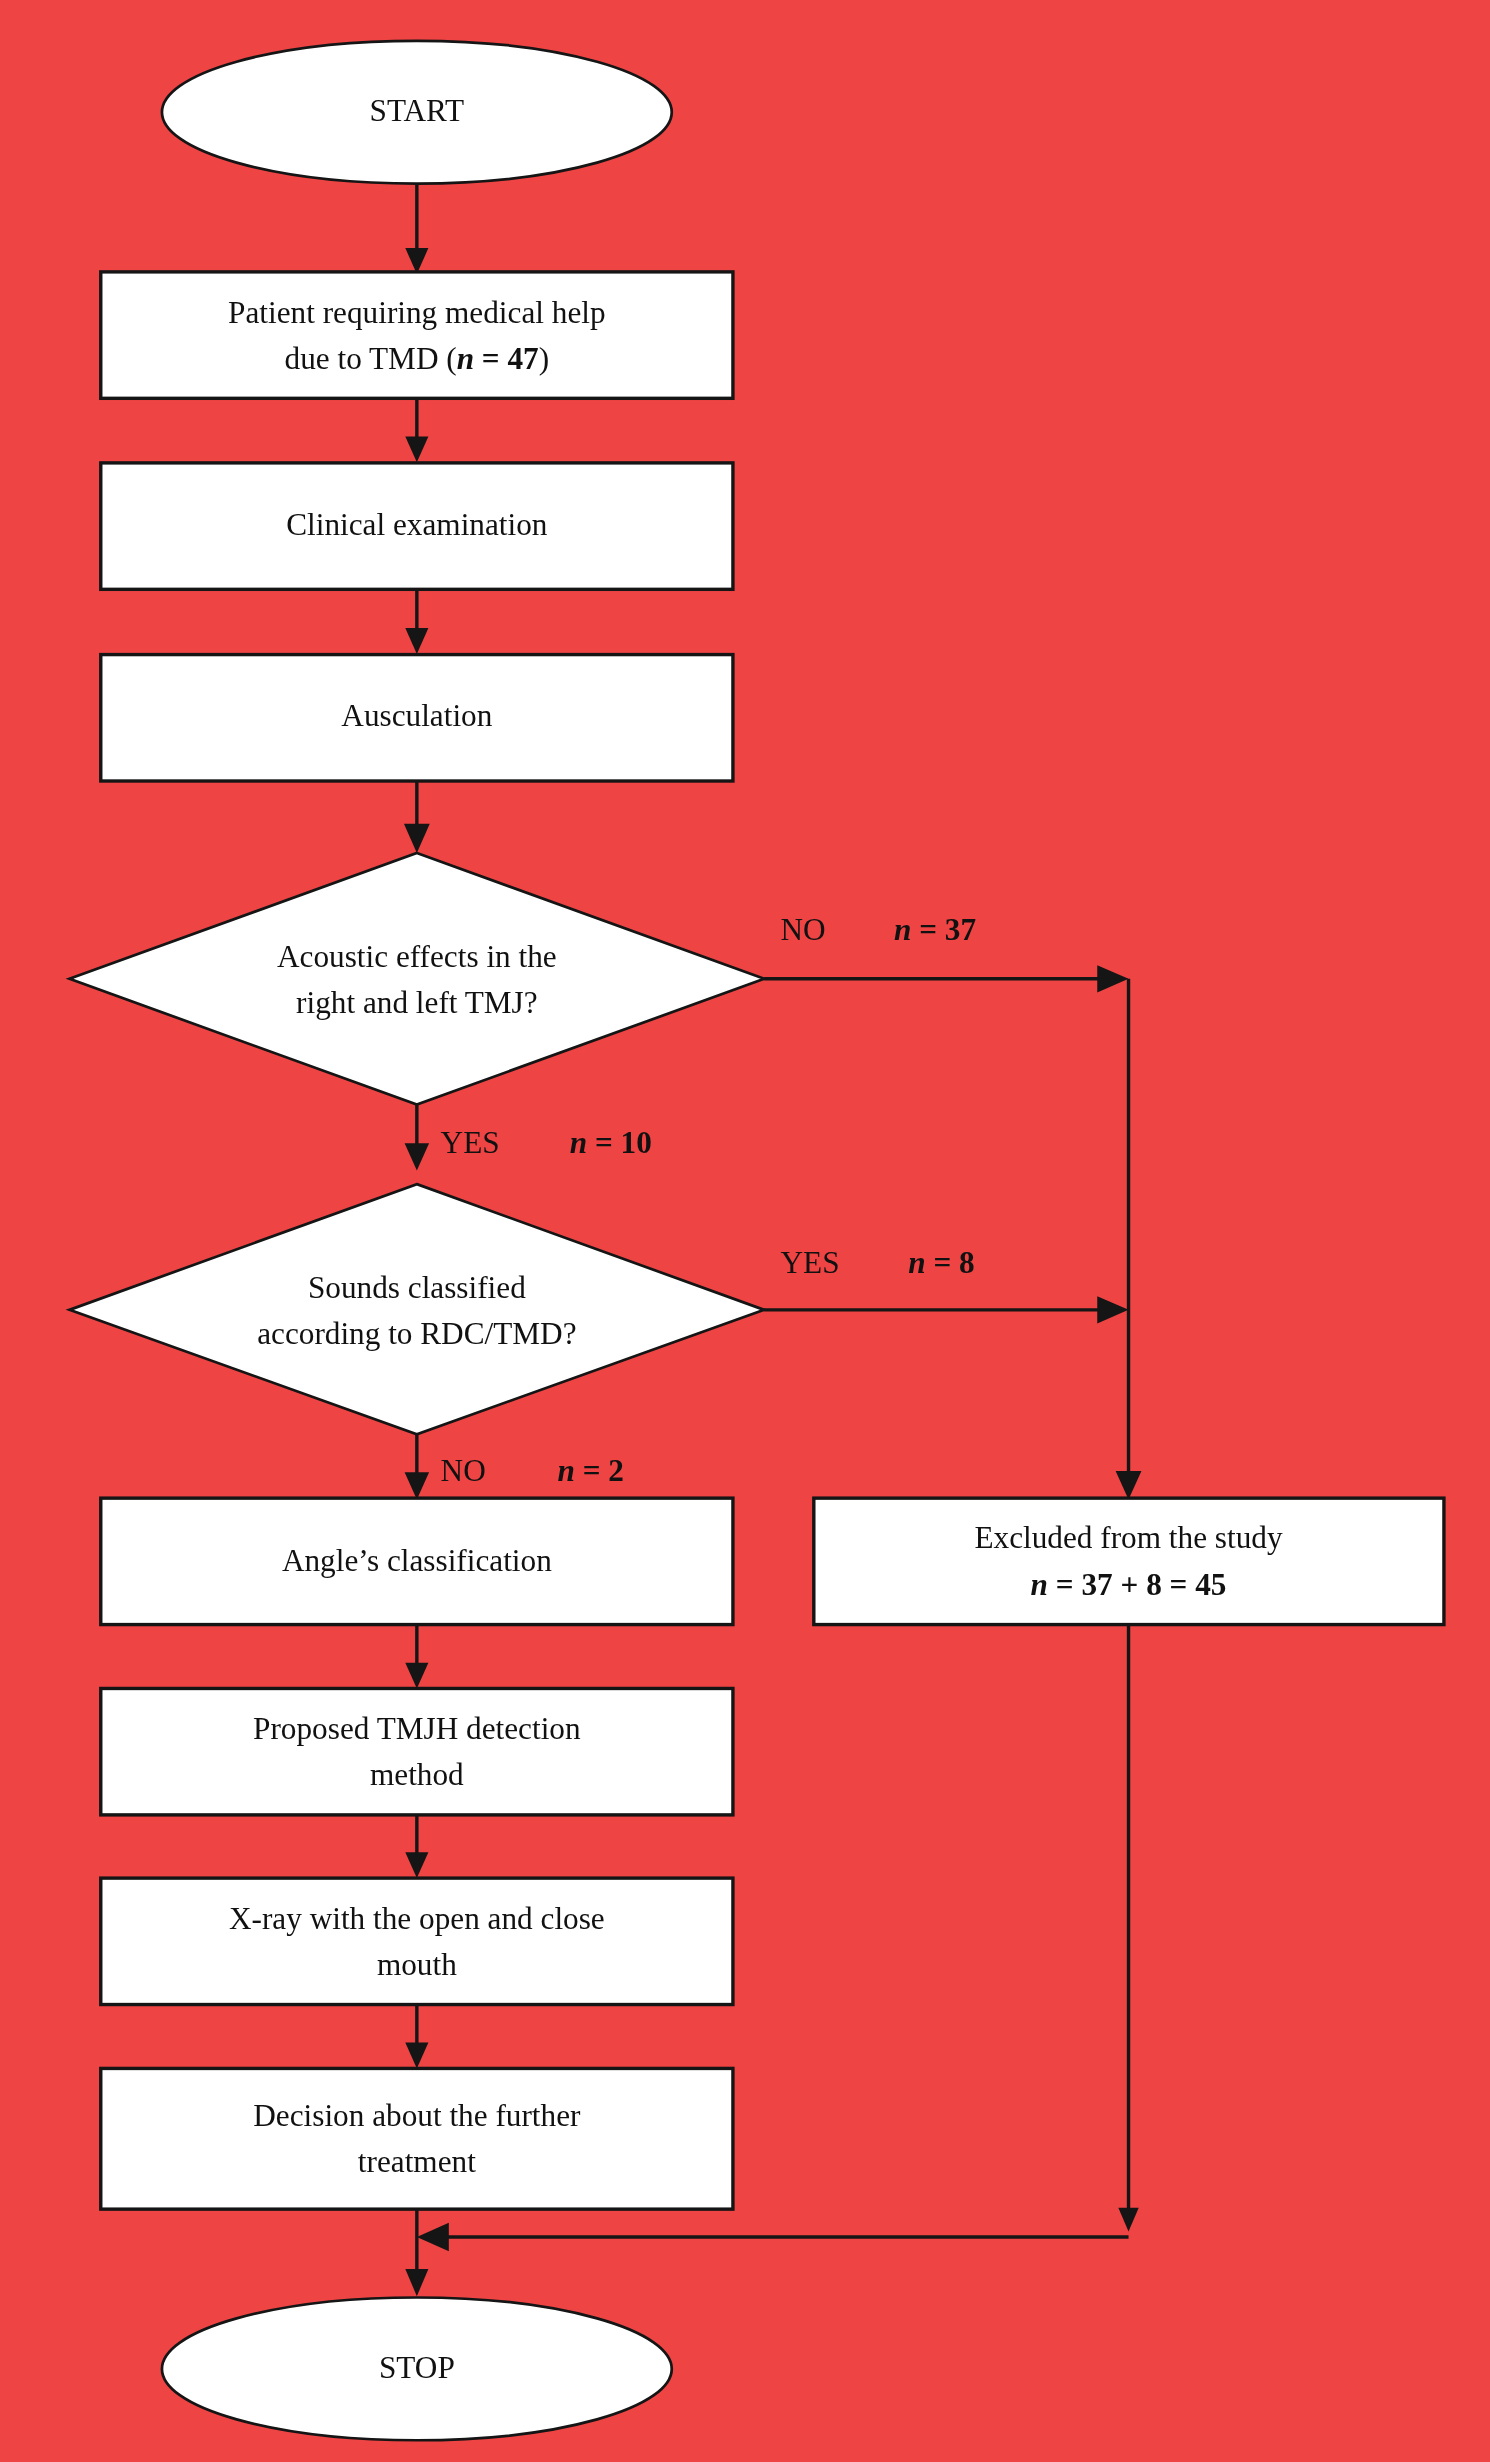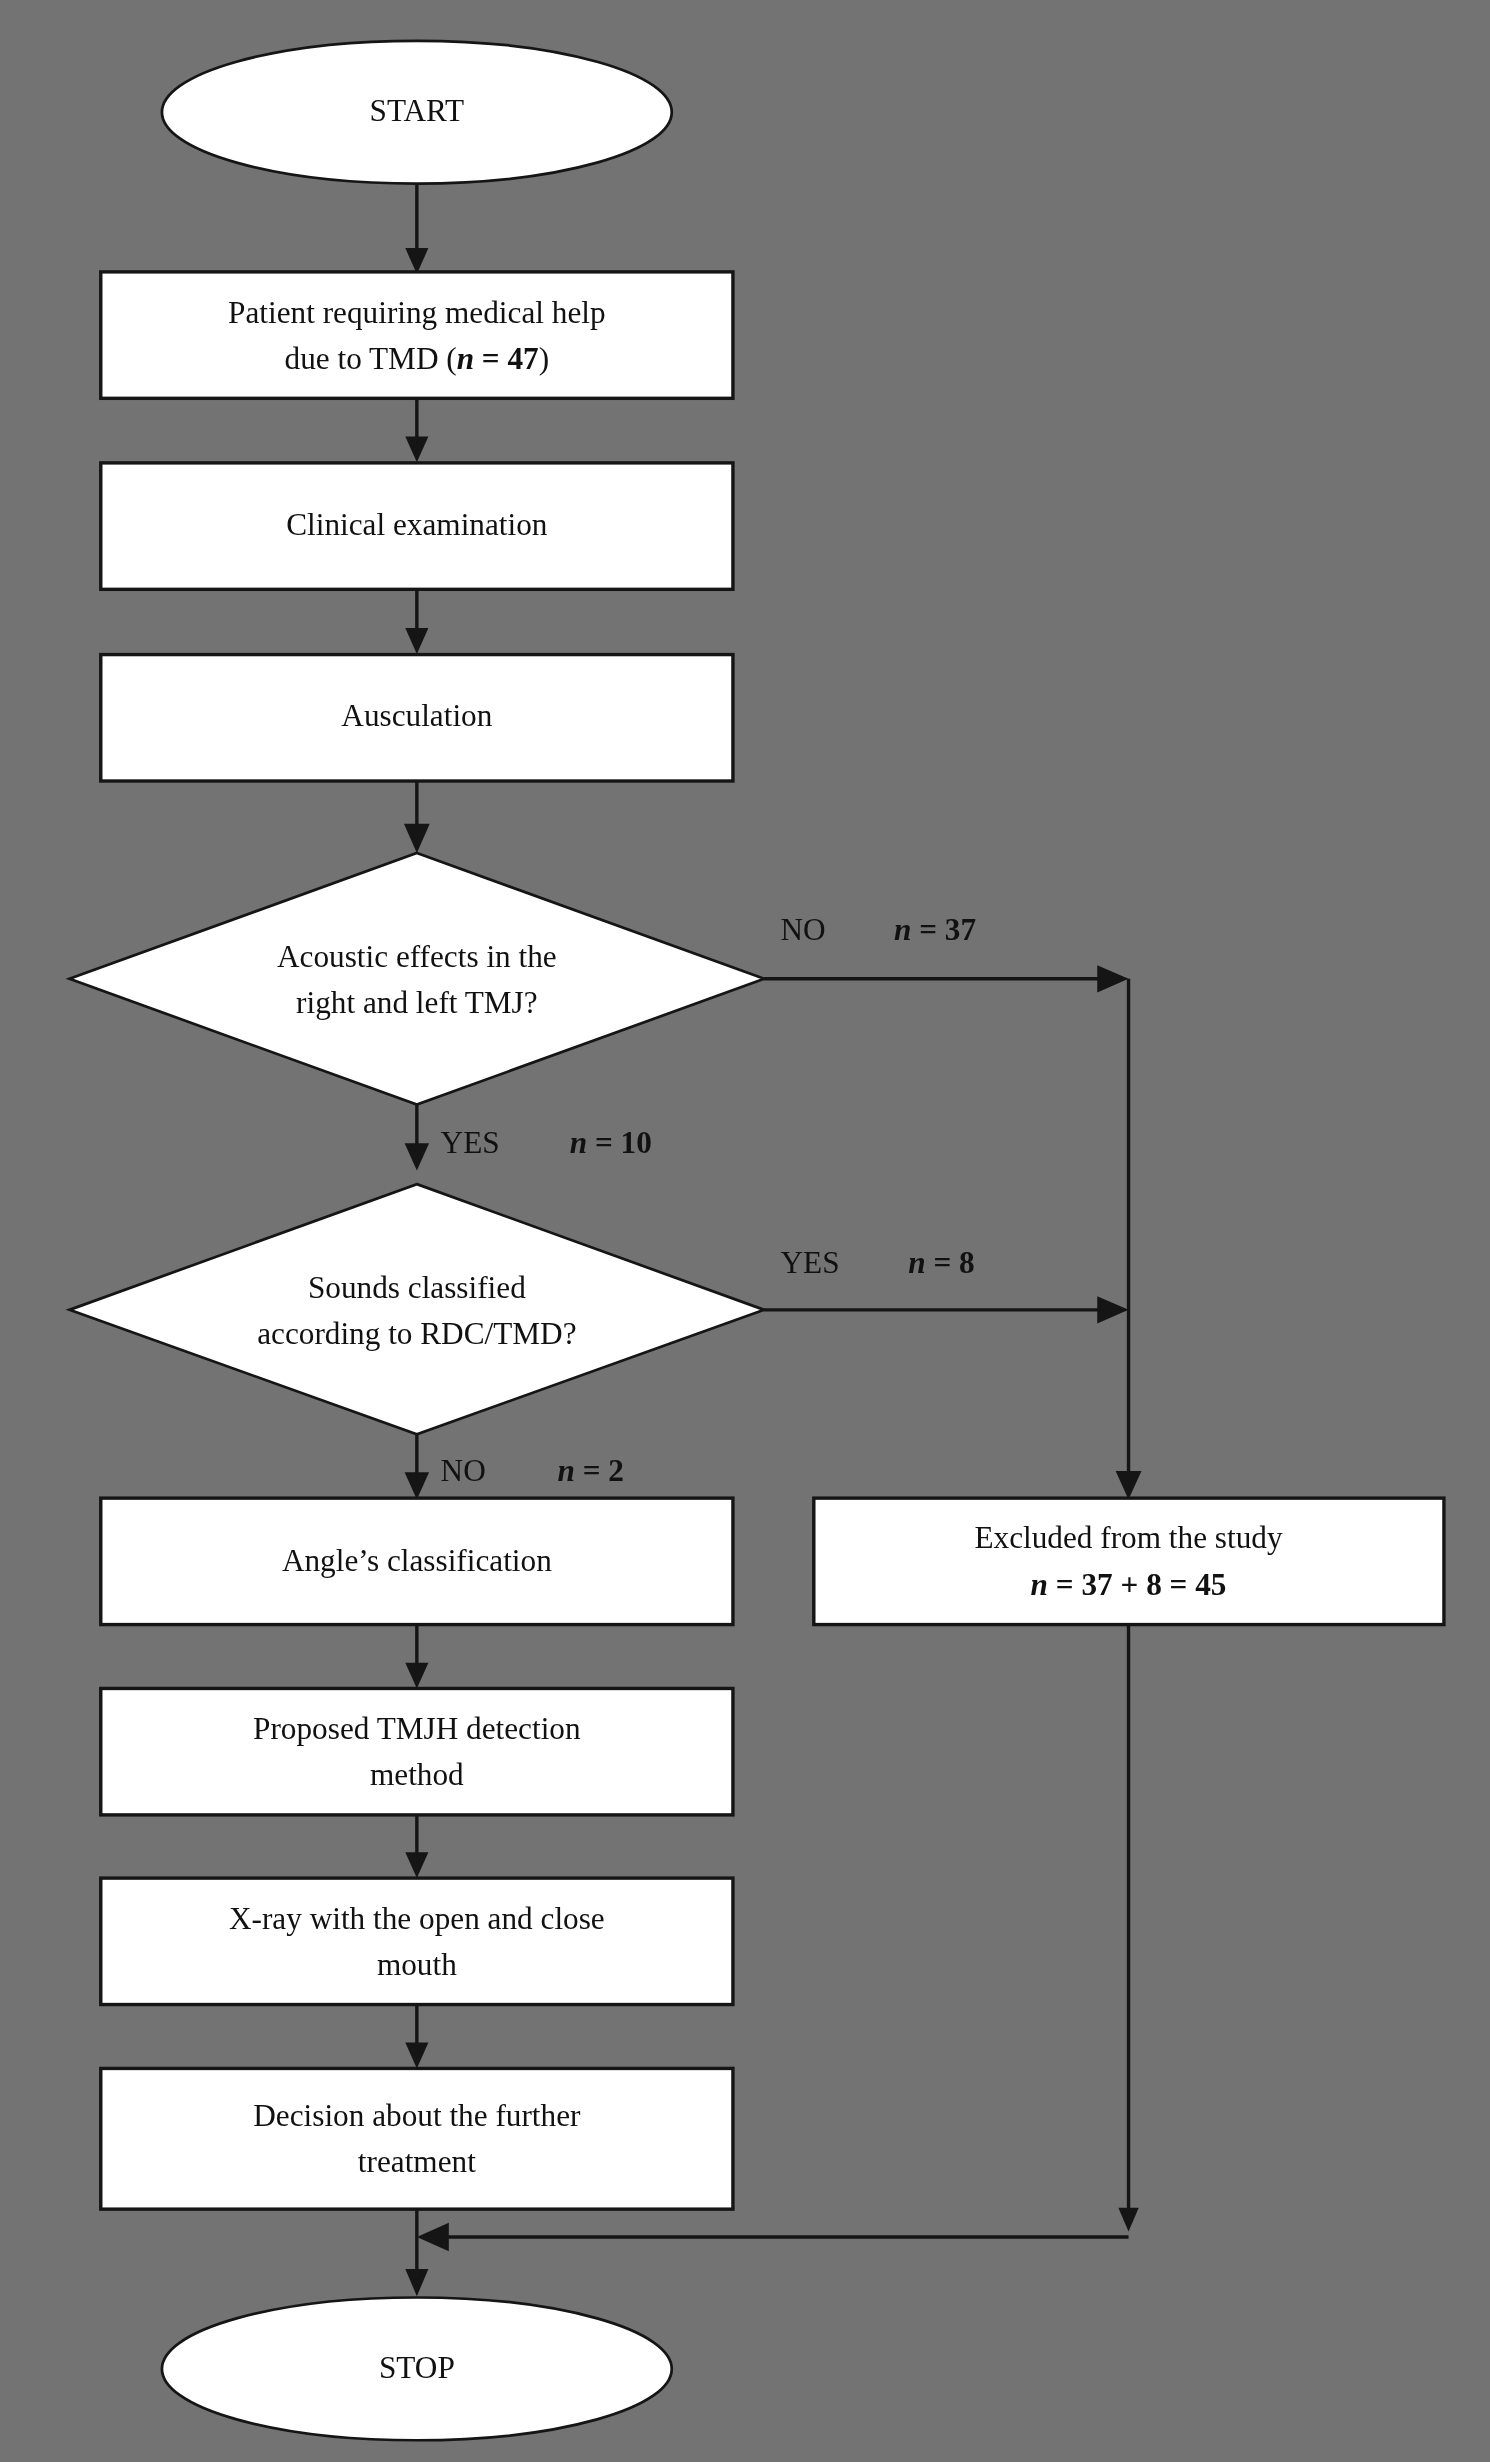--- a/index.html
+++ b/index.html
@@ -4,21 +4,21 @@
 <style>
   html, body {
     margin: 0;
     padding: 0;
     background: #ffffff;
   }
   #flowchart-root {
     position: relative;
     width: 1491px;
     height: 2462px;
-    background: #737373;
+    background: #ef4444;
     font-family: "Liberation Serif", "DejaVu Serif", serif;
     overflow: hidden;
   }
   svg.diagram {
     position: absolute;
     top: 0;
     left: 0;
     width: 1491px;
     height: 2462px;
     display: block;

